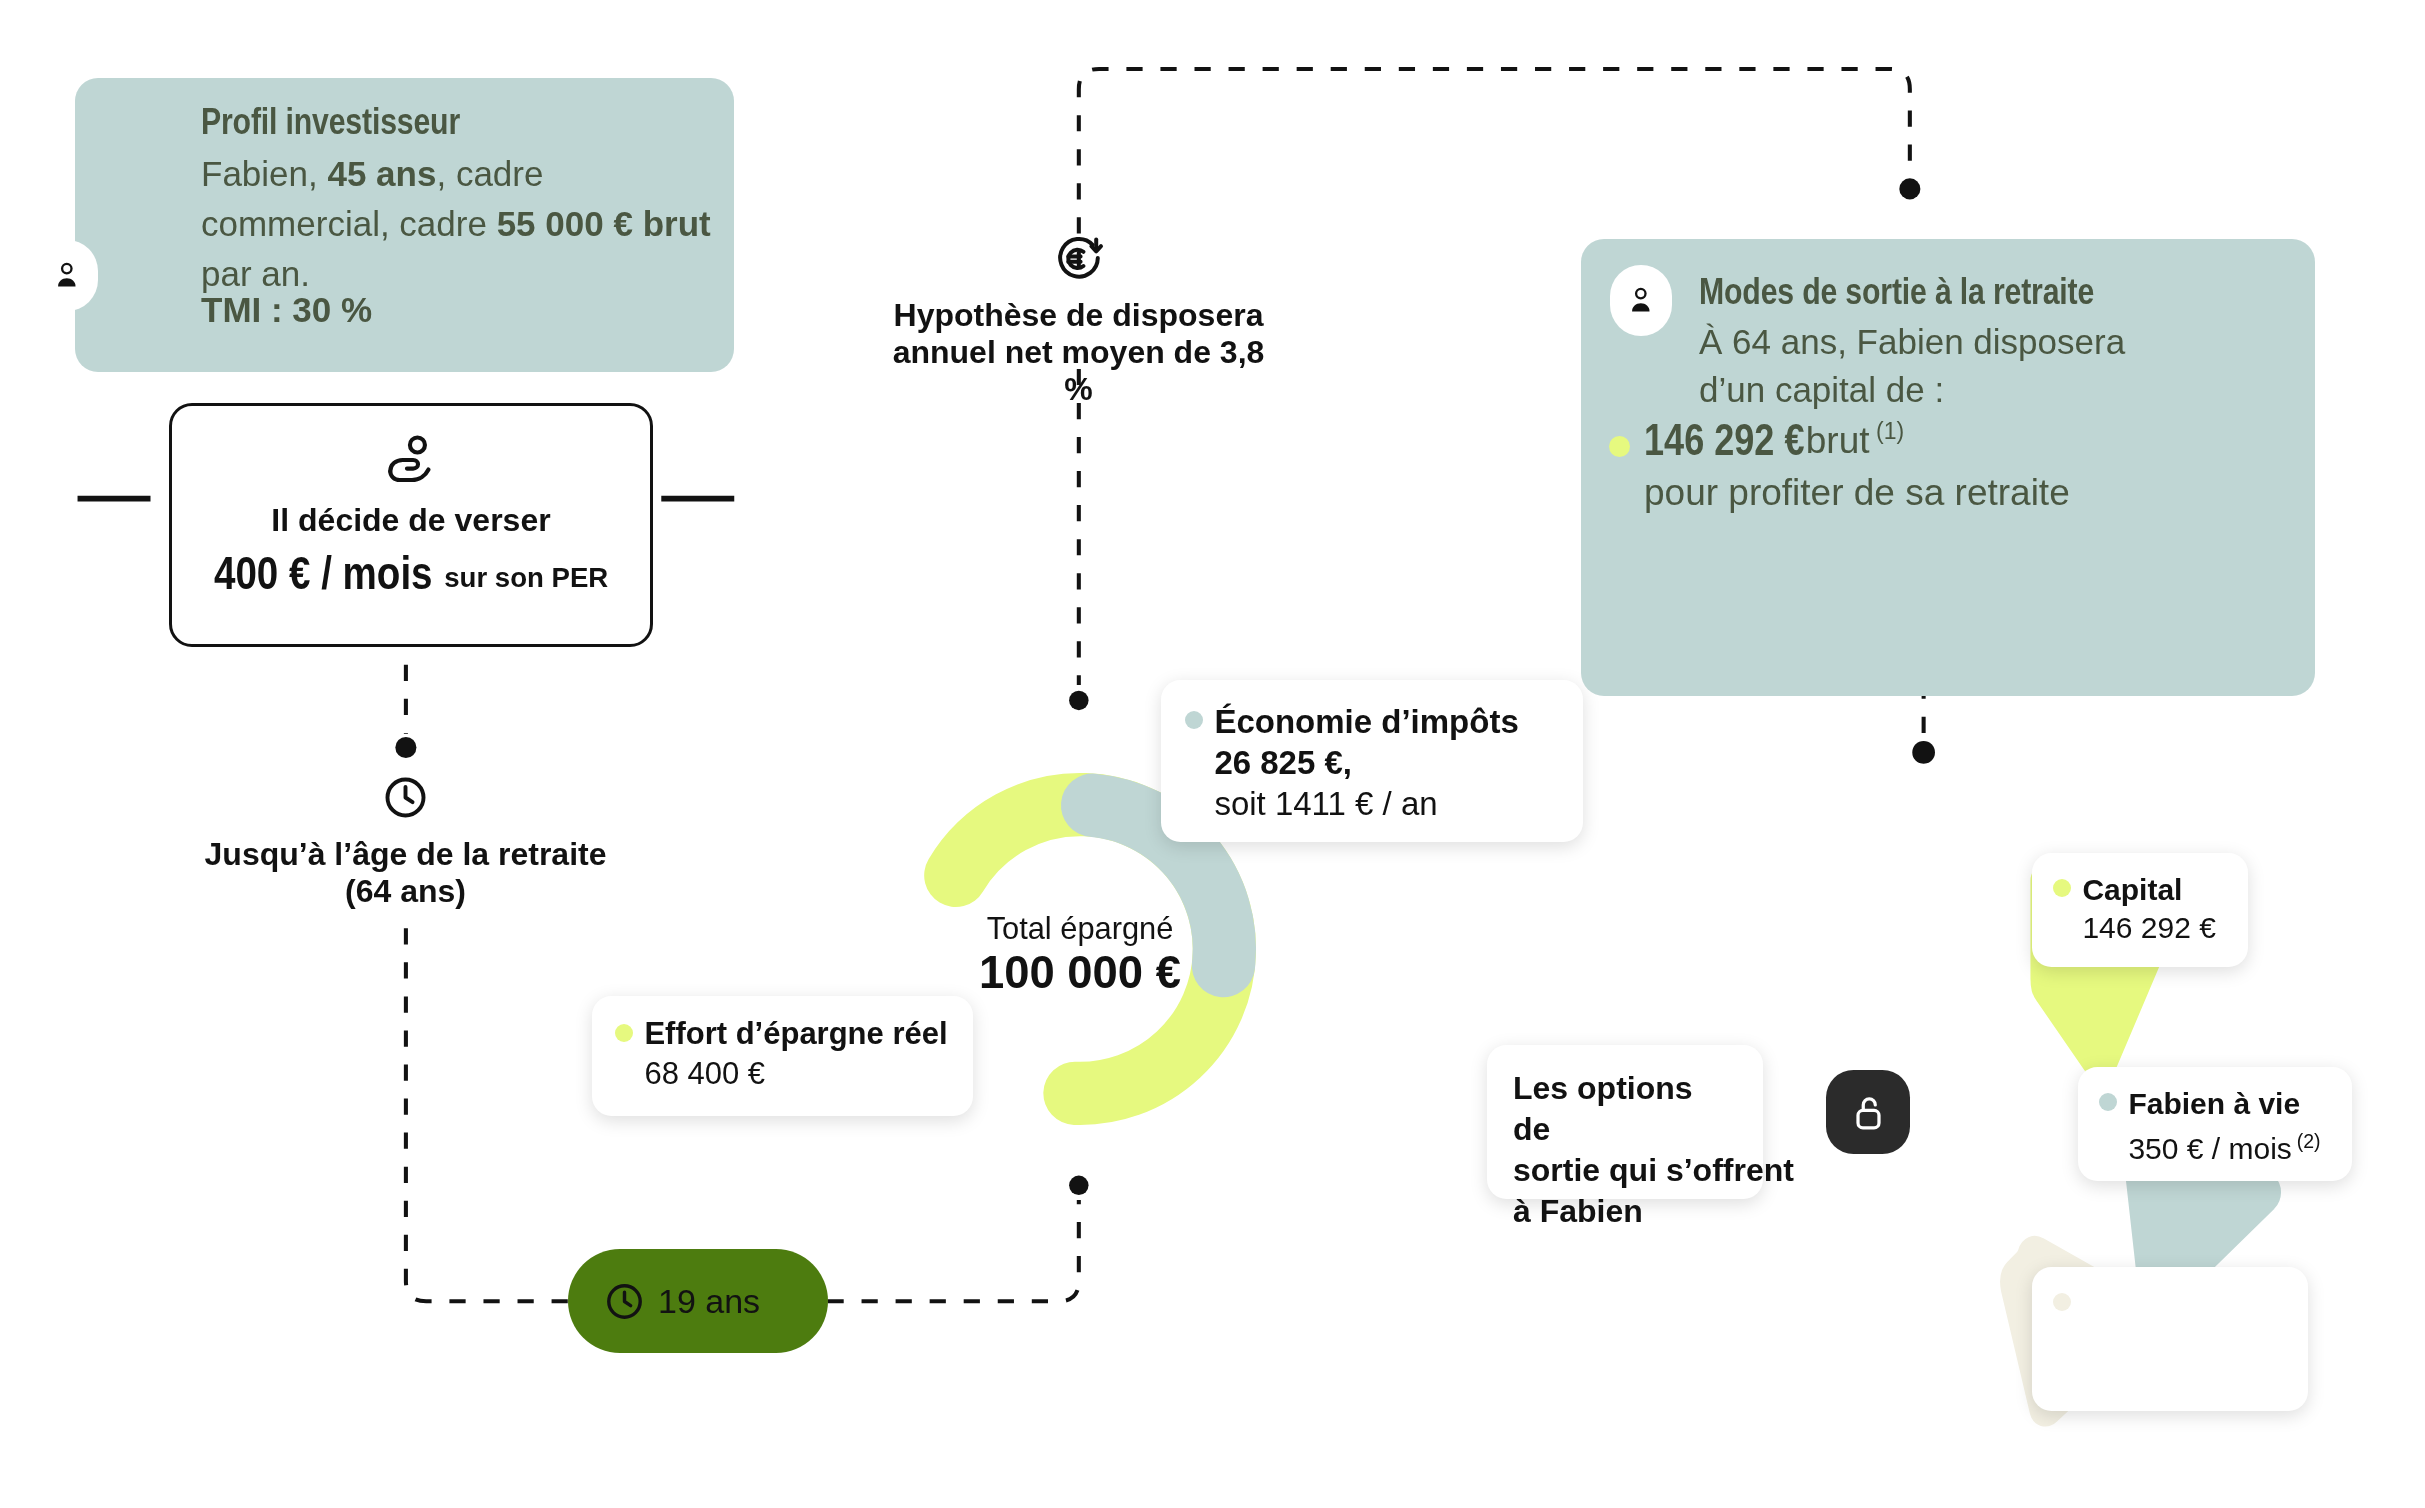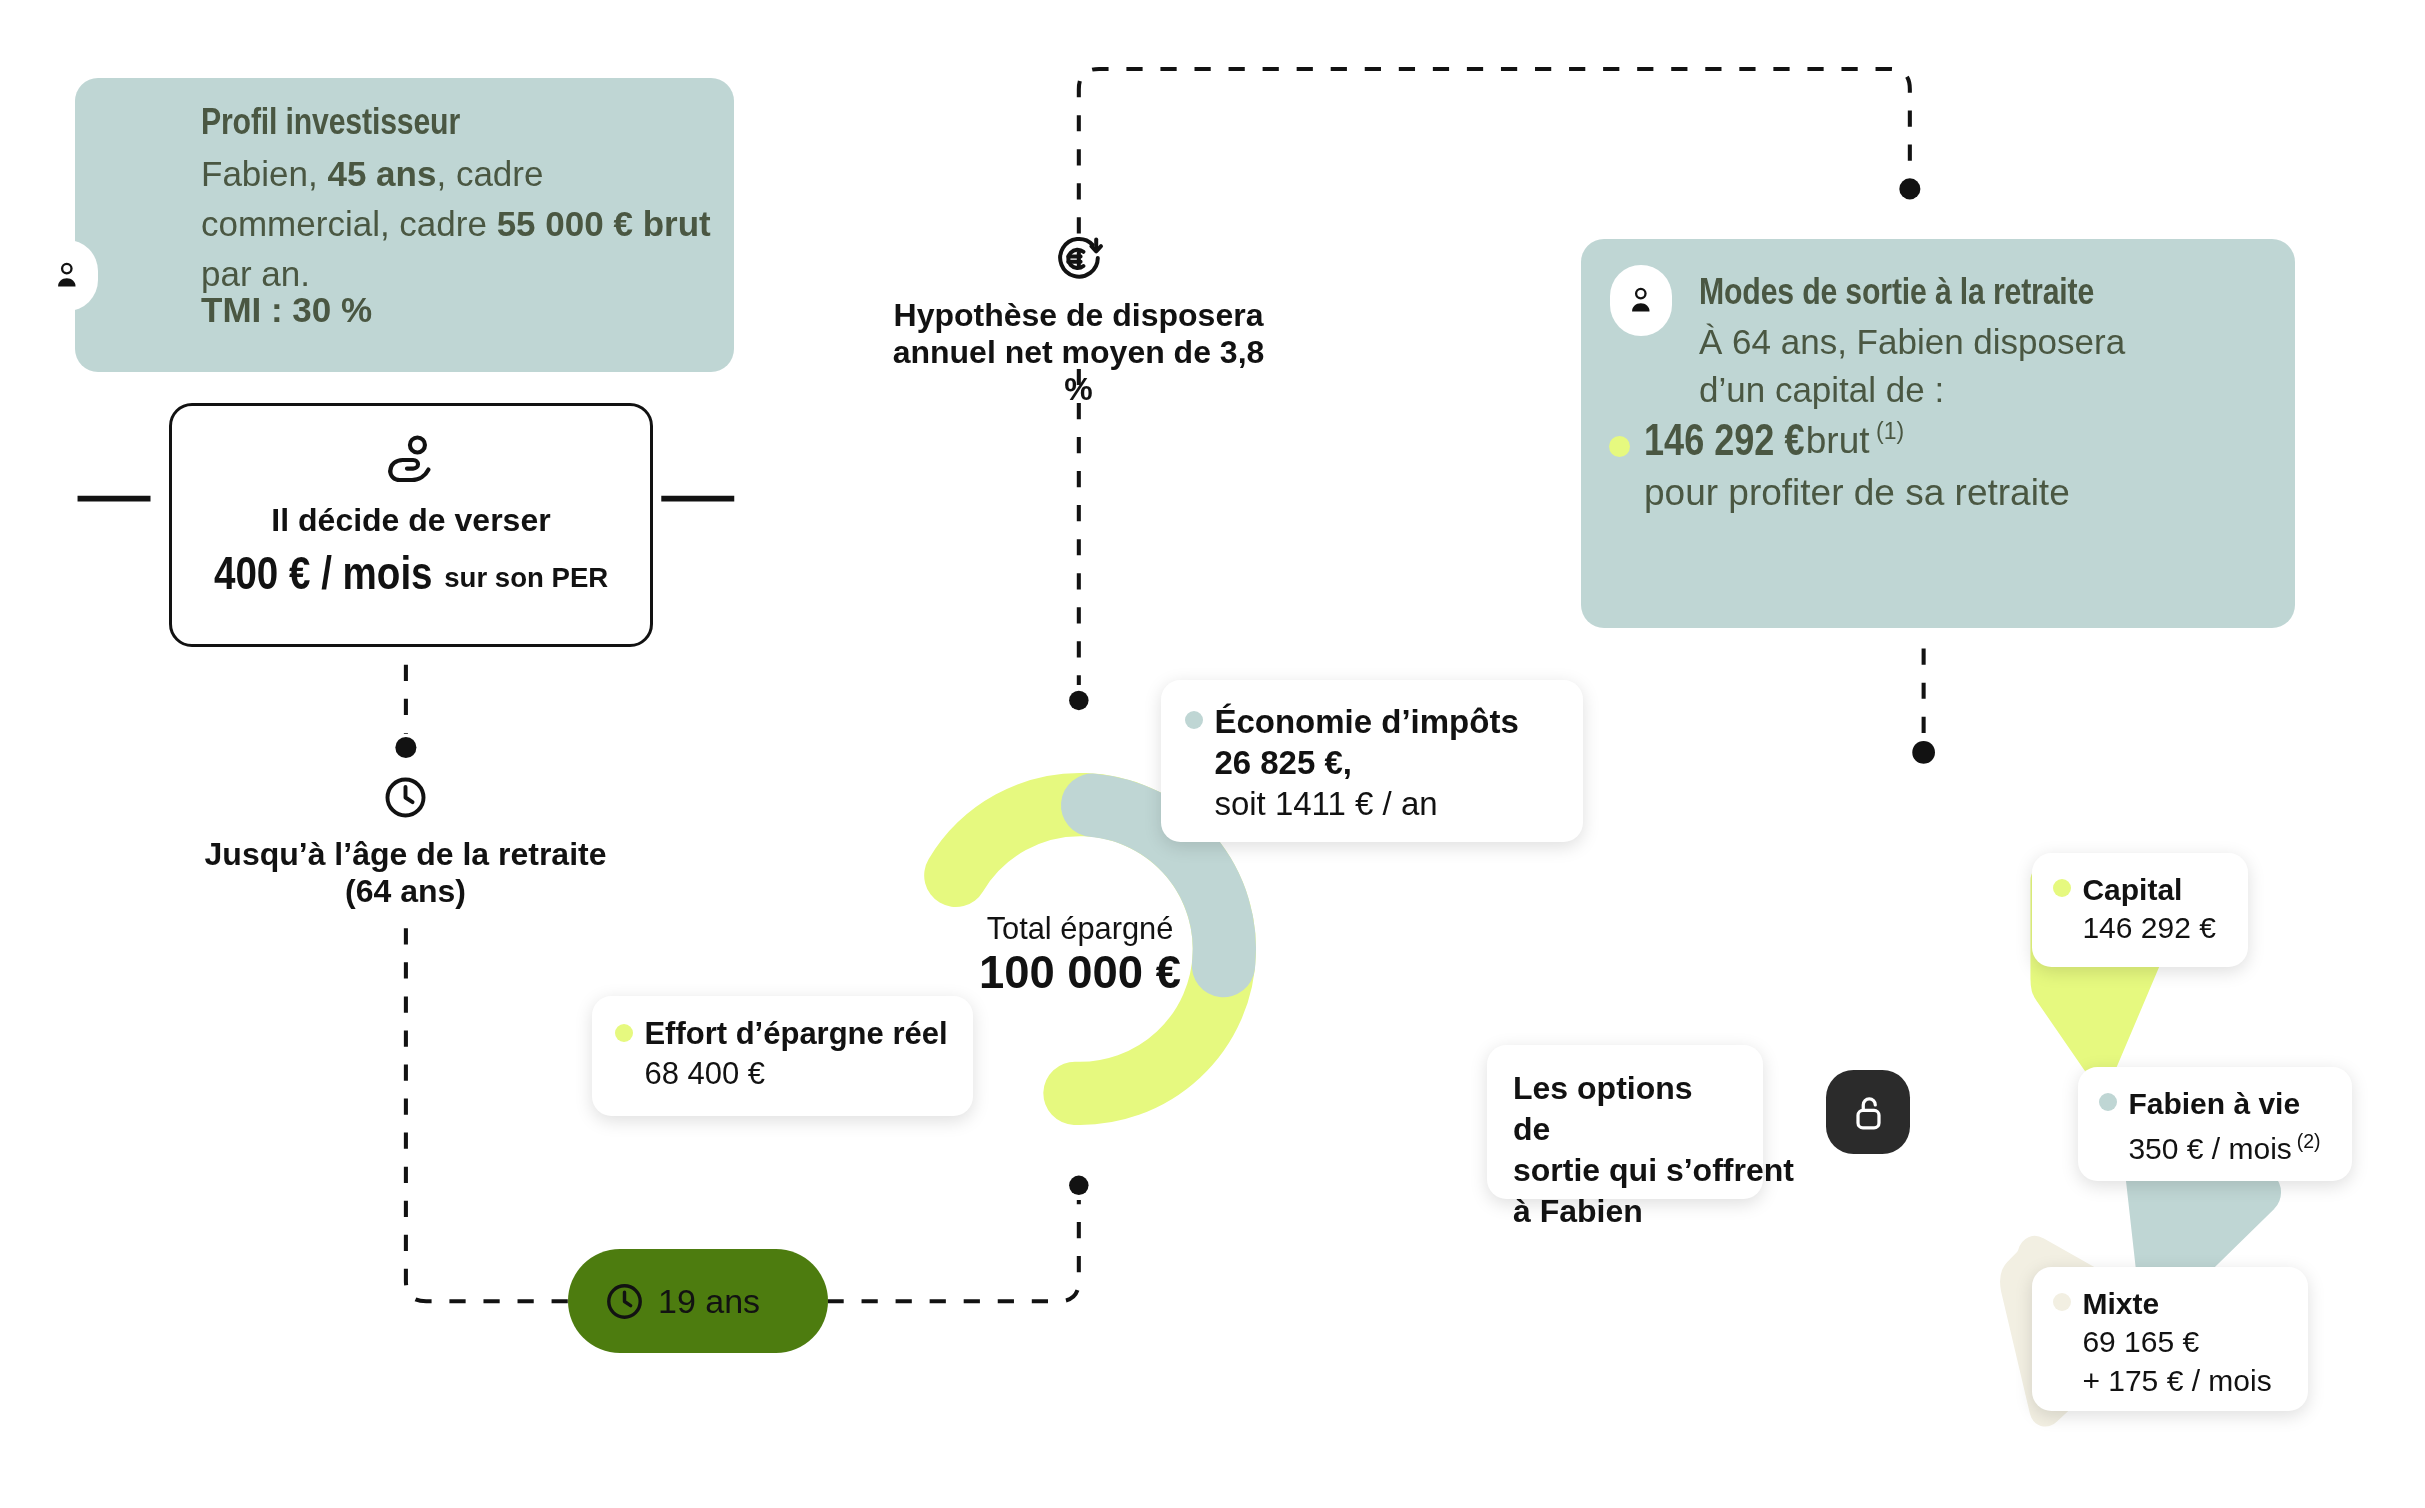--- a/index.html
+++ b/index.html
@@ -180,21 +180,21 @@
   <div class="abs card-white" style="left:592px;top:996px;width:381px;height:120px;padding:18px 23px;box-sizing:border-box;">
     <div class="legend-row">
       <span class="legend-bullet" style="background:#E6F97F;"></span>
       <div>
         <div class="t-dark nowrap" style="font-size:31px;font-weight:700;line-height:39px;">Effort d’épargne réel</div>
         <div class="t-dark" style="font-size:31px;font-weight:400;line-height:41px;">68 400 €</div>
       </div>
     </div>
   </div>
 
-  <div class="abs card-teal" style="left:1581px;top:239px;width:714px;height:389px;">
+  <div class="abs card-teal" style="left:1581px;top:239px;width:714px;height:457px;padding-left:20px;">
     <div class="abs avatar" style="left:29px;top:26px;">
       <svg width="27.6" height="31" viewBox="0 0 24 26">
         <circle cx="12" cy="7" r="4.1" fill="none" stroke="#121212" stroke-width="2"></circle>
         <path d="M4.4 22.5c0-4.2 3.4-7 7.6-7s7.6 2.8 7.6 7z" fill="#121212"></path>
       </svg>
     </div>
     <div class="abs h-green" style="left:118px;top:32px;font-size:36px;line-height:42px;width:811px;">Modes de sortie à la retraite</div>
     <div class="abs t-green" style="left:118px;top:79px;font-size:35px;line-height:47px;font-weight:400;">À 64 ans, Fabien disposera</div>
     <div class="abs t-green" style="left:118px;top:127px;font-size:35px;line-height:47px;font-weight:400;">d’un capital de :</div>
 
@@ -252,22 +252,17 @@
         <div class="nowrap" style="line-height:39px;">
           <span class="t-dark" style="font-size:30px;font-weight:400;">350 € / mois</span><span class="t-dark" style="font-size:19.5px;font-weight:400;vertical-align:11.4px;margin-left:4.9px;">(2)</span>
         </div>
       </div>
     </div>
   </div>
 
   <div class="abs card-white" style="left:2032px;top:1267px;width:276px;height:144px;padding:18px 21px;box-sizing:border-box;">
     <div class="legend-row">
       <span class="legend-bullet" style="background:#F2EFE2;margin-top:8px;"></span>
-      <div>
-        <div class="t-dark" style="font-size:30px;font-weight:700;line-height:37px;">Mixte</div>
-        <div class="t-dark nowrap" style="font-size:30px;font-weight:400;line-height:39px;">69 165 €</div>
-        <div class="t-dark nowrap" style="font-size:30px;font-weight:400;line-height:39px;">+ 175 € / mois</div>
-      </div>
     </div>
   </div>
 
 </div>
 
 
 </body></html>

